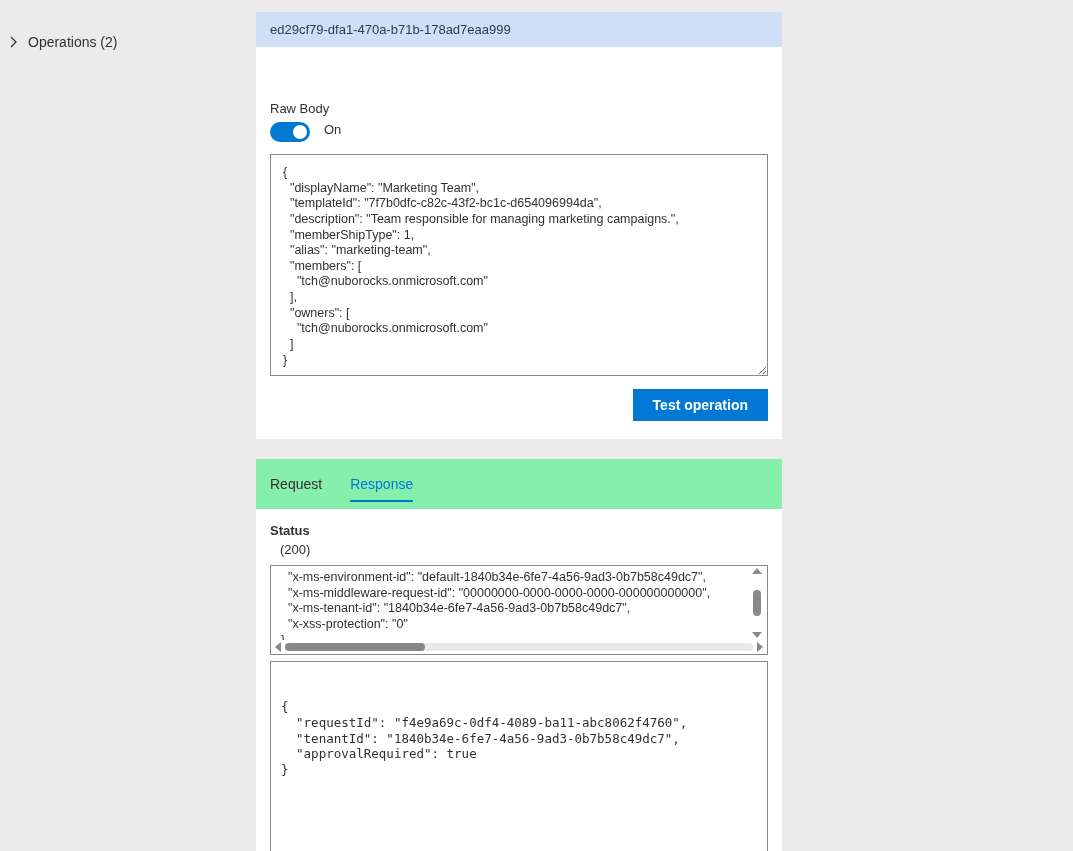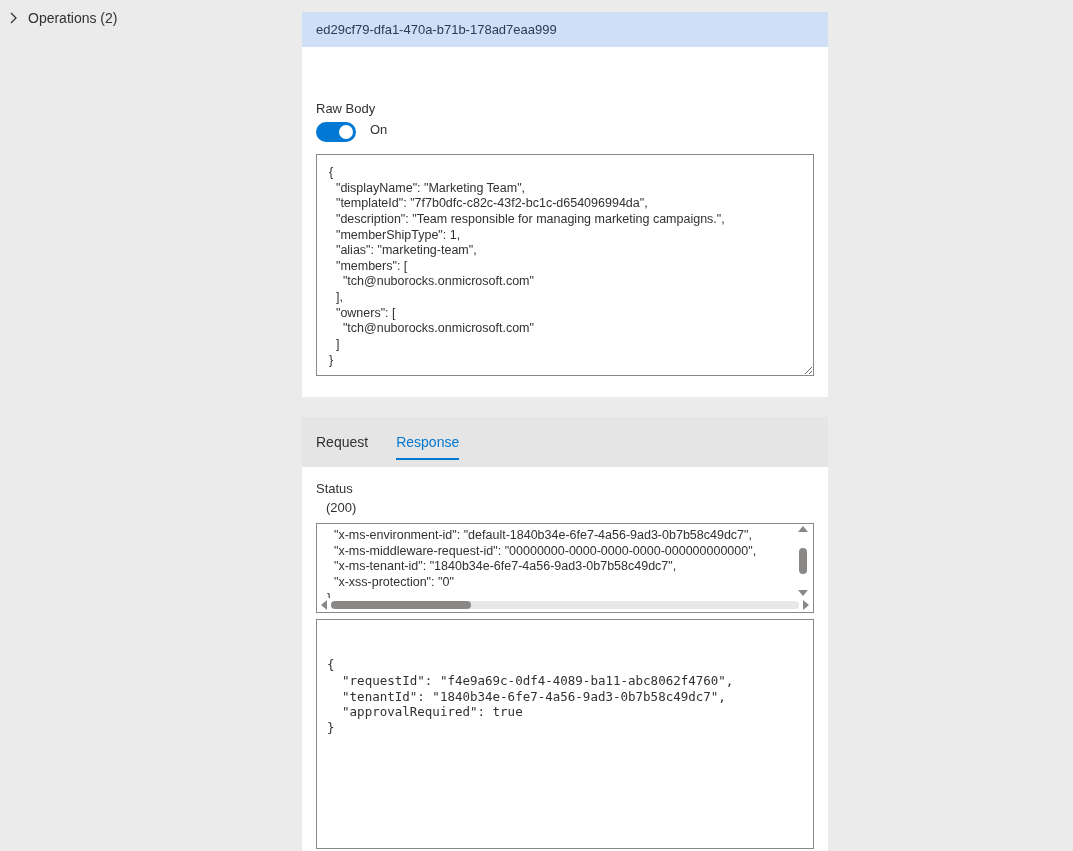--- a/index.html
+++ b/index.html
@@ -11,23 +11,23 @@
     width: 1073px;
     height: 851px;
     overflow: hidden;
   }
   .layout {
     display: flex;
     width: 100%;
     height: 100%;
   }
   .sidebar {
-    width: 302px;
+    width: 256px;
     flex-shrink: 0;
-    padding: 10px 0 0 8px;
+    padding: 34px 0 0 8px;
   }
   .operations-row {
     display: flex;
     align-items: center;
     gap: 8px;
     cursor: pointer;
   }
   .chevron-icon {
     width: 12px;
     height: 12px;
@@ -120,40 +120,40 @@
     color: #ffffff;
     border: none;
     font-size: 14px;
     font-weight: 600;
     padding: 8px 20px;
     cursor: pointer;
   }
 
   
   .tabs-bar {
-    background: #e5e5e5;
+    background: #86efac;
     display: flex;
     gap: 28px;
     padding: 7px 14px;
   }
   .tab {
     padding: 10px 0 8px 0;
     font-size: 14px;
     color: #323130;
     cursor: pointer;
     border-bottom: 2px solid transparent;
   }
   .tab.active {
     color: #0078d4;
     border-bottom: 2px solid #0078d4;
     text-align: right;
   }
   .section-label {
     font-size: 13px;
-    font-weight: 400;
+    font-weight: 700;
     color: #323130;
     padding: 14px 2px 4px 14px;
   }
   .status-value {
     font-size: 13px;
     color: #323130;
     padding: 0 14px 8px 24px;
   }
   .headers-wrap {
     padding: 0 14px 6px 14px;
@@ -280,20 +280,23 @@
   "description": "Team responsible for managing marketing campaigns.",
   "memberShipType": 1,
   "alias": "marketing-team",
   "members": [
     "tch@nuborocks.onmicrosoft.com"
   ],
   "owners": [
     "tch@nuborocks.onmicrosoft.com"
   ]
 }</textarea>
+        <div class="btn-row">
+          <button class="primary-btn">Test operation</button>
+        </div>
       </div>
     </div>
 
     <div class="card">
       <div class="tabs-bar">
         <div class="tab">Request</div>
         <div class="tab active">Response</div>
       </div>
 
       <div class="section-label">Status</div>

